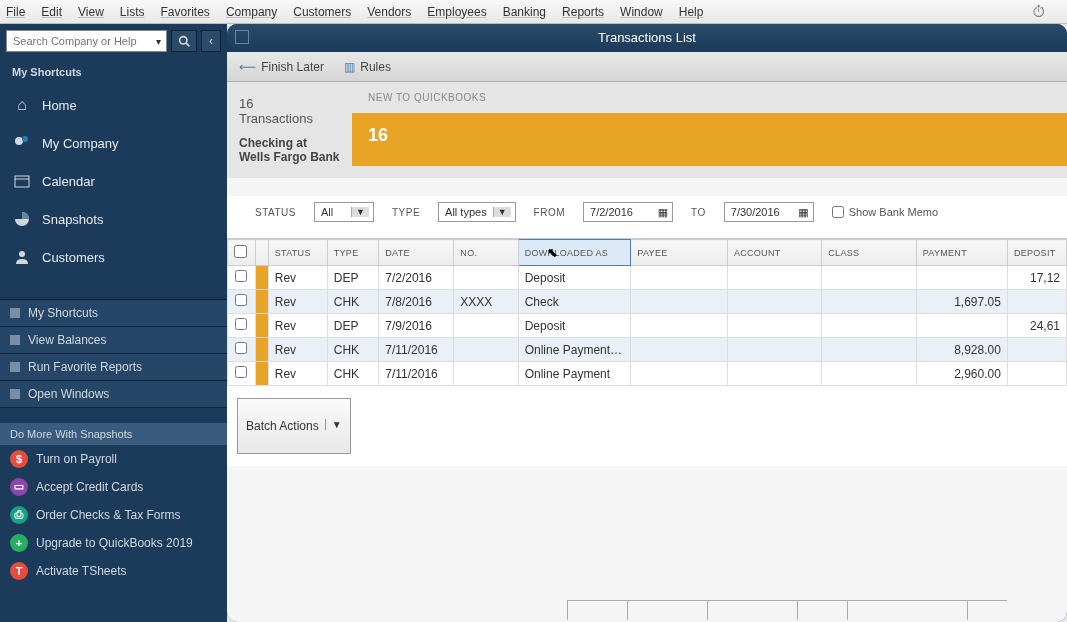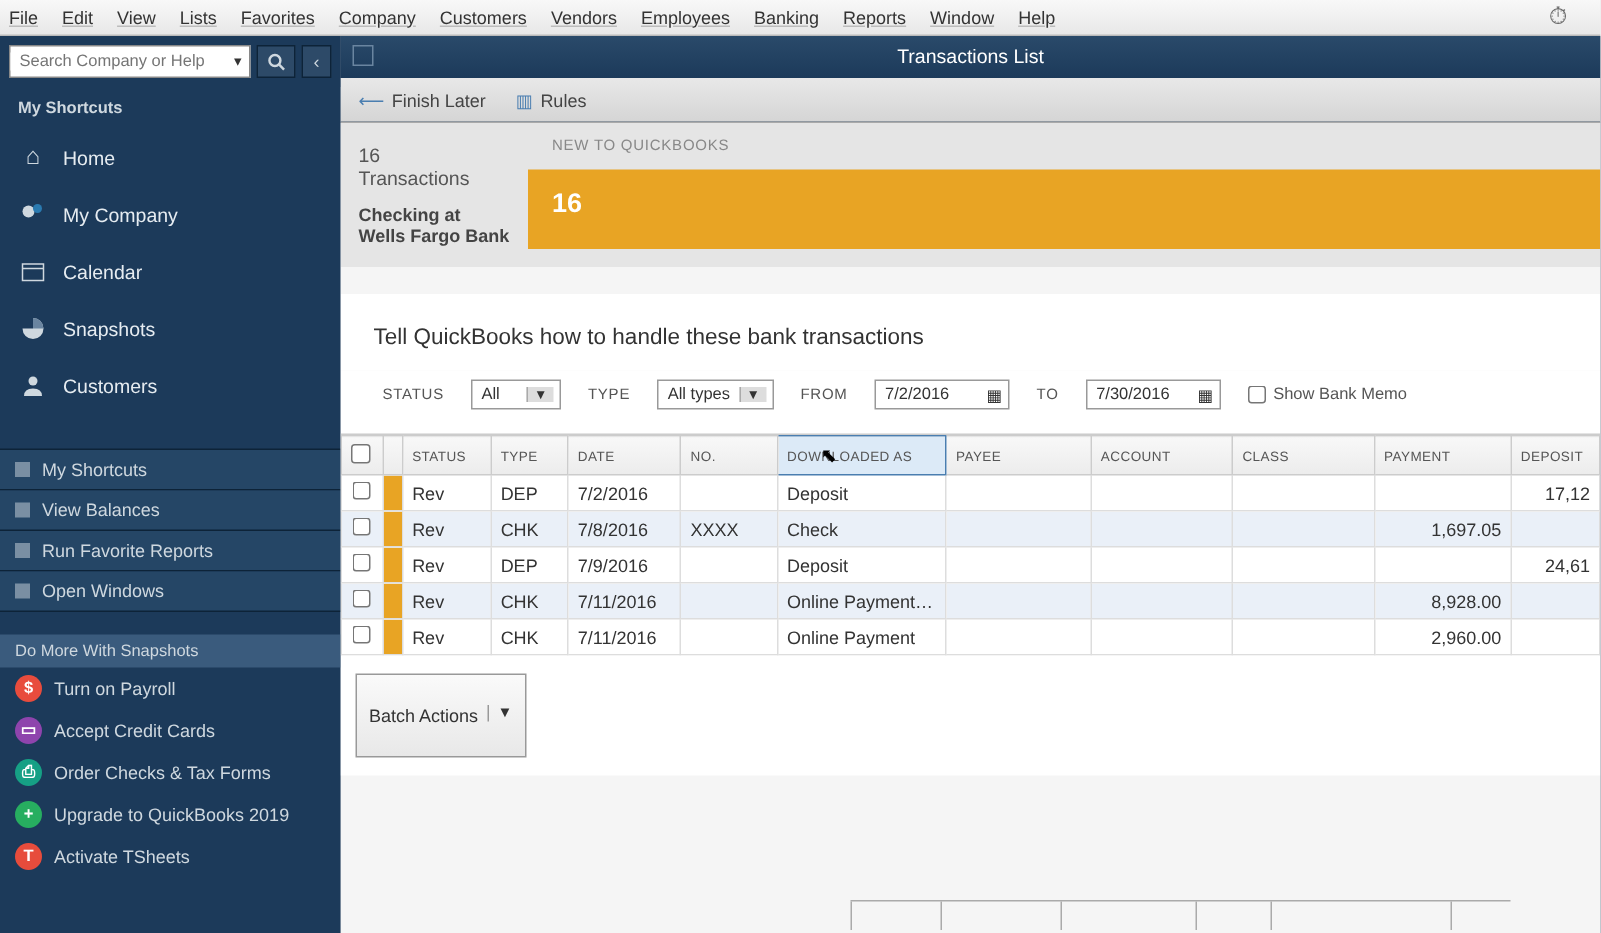--- a/index.html
+++ b/index.html
@@ -28,21 +28,21 @@
   
   .side-list { border-top: 1px solid #0d2338; }
   .side-list-item { display: flex; align-items: center; padding: 6px 10px; gap: 8px; cursor: pointer; font-size: 12px; background: #254666; border-bottom: 1px solid #0d2338; }
   .side-list-item .sq { width: 10px; height: 10px; background: #7a8fa3; display: inline-block; }
   
   .domore-title { background: #3a5b7d; padding: 5px 10px; font-size: 11px; }
   .domore-item { display: flex; align-items: center; padding: 5px 10px; gap: 8px; cursor: pointer; font-size: 12px; }
   .domore-icon { width: 18px; height: 18px; border-radius: 50%; display: inline-flex; align-items: center; justify-content: center; font-size: 11px; color: #fff; font-weight: bold; }
   
   
-  .content { flex: 1; background: #1c3a5a; padding: 0; position: relative; overflow: hidden; }
+  .content { flex: 1; background: #1c3a5a; padding: 0; position: relative; overflow: hidden; border-radius: 10px; }
   .window-title { height: 28px; background: linear-gradient(#2a4a6a,#1c3a5a); color: #fff; text-align: center; font-size: 13px; line-height: 28px; position: relative; }
   .window-title .minbox { position: absolute; left: 8px; top: 6px; width: 14px; height: 14px; border: 1px solid #6a85a0; }
   
   .toolbar { height: 30px; background: linear-gradient(#e8e8e8,#d5d5d5); border-bottom: 1px solid #aaa; display: flex; align-items: center; padding: 0 12px; gap: 20px; font-size: 12px; color: #444; }
   .toolbar .tool { display: flex; align-items: center; gap: 5px; cursor: pointer; }
   
   .content-body { background: #f5f5f5; padding: 0; height: calc(100% - 58px); overflow: hidden; }
   .summary-row { display: flex; background: #e5e5e5; }
   .summary-left { width: 125px; padding: 14px 12px; font-size: 12px; color: #555; }
   .summary-left .count { font-size: 13px; color: #555; }
@@ -235,21 +235,20 @@
         <div class="summary-right">
           <div class="new-strip">NEW TO QUICKBOOKS</div>
           <div class="review-strip">
             <div class="num">16</div>
           </div>
         </div>
       </div>
 
       <div style="height:18px;background:#f5f5f5"></div>
 
-      <div class="instruction">Tell QuickBooks how to handle these bank transactions</div>
 
       <div class="filter-row">
         <span class="filter-label">STATUS</span>
         <span class="dropdown">
             <span>All</span>
             <span class="dd-caret">▼</span>
           </span>
         <span class="filter-label">TYPE</span>
         <span class="dropdown">
             <span>All types</span>

